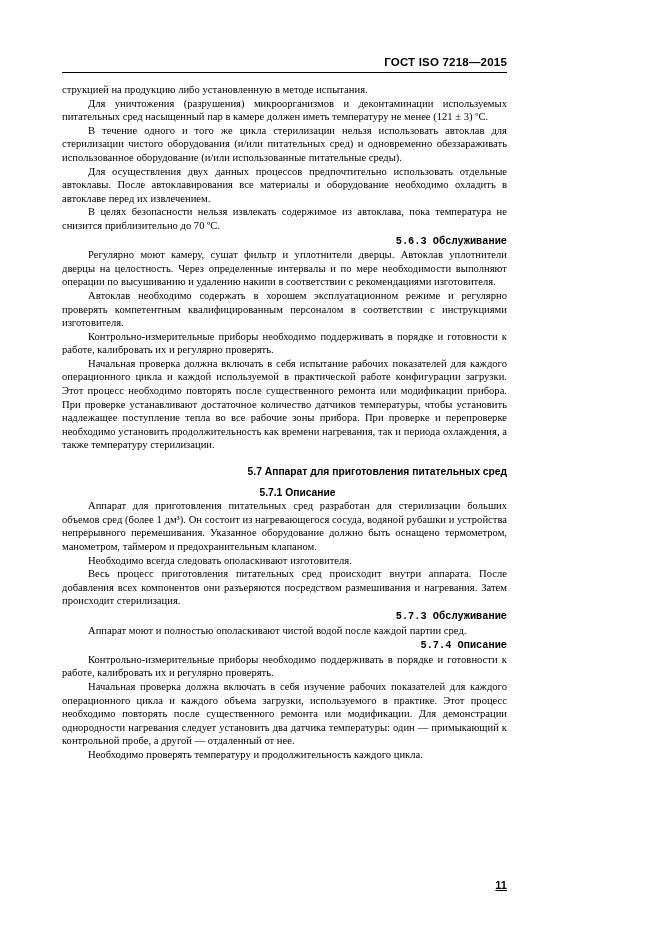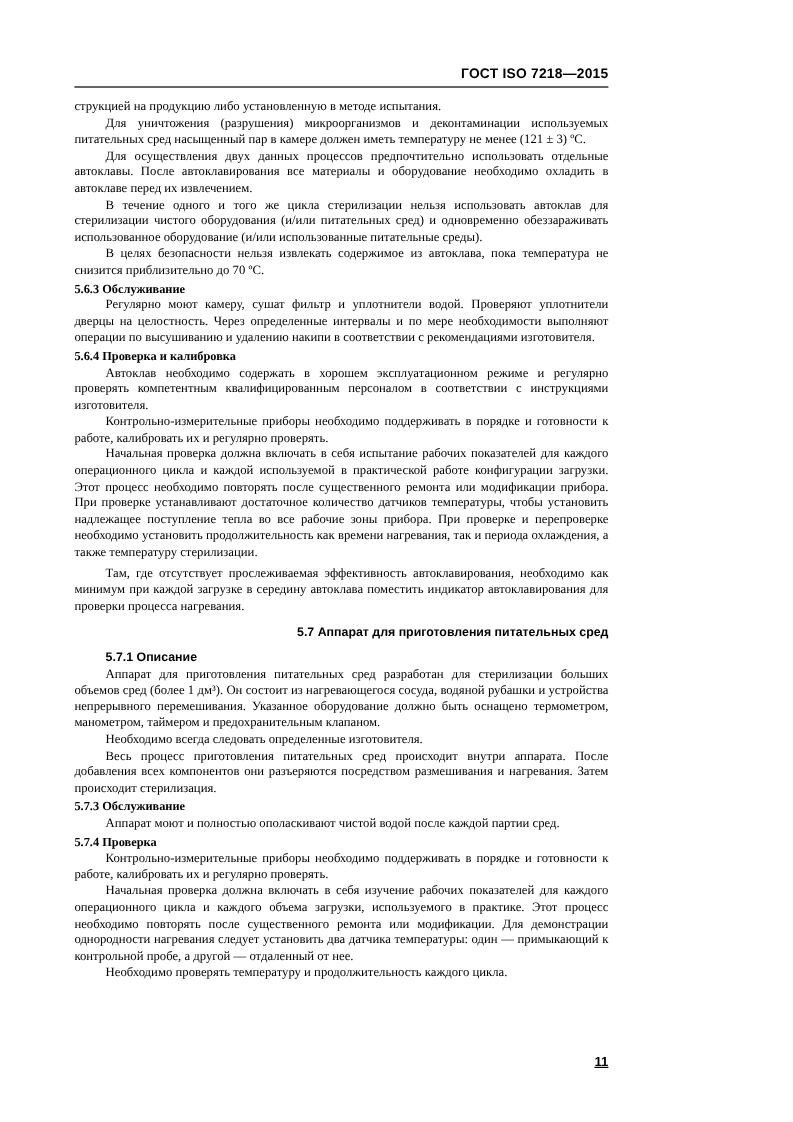--- a/index.html
+++ b/index.html
@@ -42,41 +42,41 @@
     text-indent: 26px;
     text-align: justify;
   }
   p.noindent {
     margin: 0;
     text-indent: 0;
     text-align: justify;
   }
   h4.heading {
     margin: 2px 0 0 0;
-    font-family: Liberation Serif, serif;
+    font-family: Liberation Mono, monospace;
     font-size: 10.3px;
     font-weight: bold;
     text-indent: 0;
-    text-align: left;
+    text-align: right;
   }
   h4.heading-indent {
     margin: 9px 0 5px 0;
     font-family: "Liberation Sans", sans-serif;
     font-size: 10.3px;
     font-weight: bold;
     text-indent: 26px;
     text-align: right;
   }
   h4.heading-sub {
     margin: 7px 0 0 0;
     font-family: "Liberation Sans", sans-serif;
     font-size: 10.3px;
     font-weight: bold;
     text-indent: 26px;
-    text-align: left;
+    text-align: center;
   }
   .gap-sm { height: 4px; }
   .footer-page {
     position: absolute;
     right: 62px;
     bottom: 44px;
     font-family: "Liberation Sans", sans-serif;
     font-size: 11px;
     font-weight: bold;
     text-decoration: underline;
@@ -86,46 +86,44 @@
 <body>
 
 <div class="page">
 
   <div class="header">ГОСТ ISO 7218—2015</div>
 
   <div class="body-text">
 
     <p class="noindent">струкцией на продукцию либо установленную в методе испытания.</p>
     <p class="para">Для уничтожения (разрушения) микроорганизмов и деконтаминации используемых питательных сред насыщенный пар в камере должен иметь температуру не менее (121 ± 3) ºС.</p>
+    <p class="para">В течение одного и того же цикла стерилизации нельзя использовать автоклав для стерилизации чистого оборудования (и/или питательных сред) и одновременно обеззараживать использованное оборудование (и/или использованные питательные среды).</p>
     <p class="para">Для осуществления двух данных процессов предпочтительно использовать отдельные автоклавы. После автоклавирования все материалы и оборудование необходимо охладить в автоклаве перед их извлечением.</p>
-    <p class="para">В течение одного и того же цикла стерилизации нельзя использовать автоклав для стерилизации чистого оборудования (и/или питательных сред) и одновременно обеззараживать использованное оборудование (и/или использованные питательные среды).</p>
     <p class="para">В целях безопасности нельзя извлекать содержимое из автоклава, пока температура не снизится приблизительно до 70 ºС.</p>
 
     <h4 class="heading">5.6.3 Обслуживание</h4>
-    <p class="para">Регулярно моют камеру, сушат фильтр и уплотнители водой. Проверяют уплотнители дверцы на целостность. Через определенные интервалы и по мере необходимости выполняют операции по высушиванию и удалению накипи в соответствии с рекомендациями изготовителя.</p>
+    <p class="para">Регулярно моют камеру, сушат фильтр и уплотнители дверцы. Автоклав уплотнители дверцы на целостность. Через определенные интервалы и по мере необходимости выполняют операции по высушиванию и удалению накипи в соответствии с рекомендациями изготовителя.</p>
 
-    <h4 class="heading">5.6.4 Проверка и калибровка</h4>
     <p class="para">Автоклав необходимо содержать в хорошем эксплуатационном режиме и регулярно проверять компетентным квалифицированным персоналом в соответствии с инструкциями изготовителя.</p>
     <p class="para">Контрольно-измерительные приборы необходимо поддерживать в порядке и готовности к работе, калибровать их и регулярно проверять.</p>
     <p class="para">Начальная проверка должна включать в себя испытание рабочих показателей для каждого операционного цикла и каждой используемой в практической работе конфигурации загрузки. Этот процесс необходимо повторять после существенного ремонта или модификации прибора. При проверке устанавливают достаточное количество датчиков температуры, чтобы установить надлежащее поступление тепла во все рабочие зоны прибора. При проверке и перепроверке необходимо установить продолжительность как времени нагревания, так и периода охлаждения, а также температуру стерилизации.</p>
     <div class="gap-sm"></div>
-    <p class="para">Там, где отсутствует прослеживаемая эффективность автоклавирования, необходимо как минимум при каждой загрузке в середину автоклава поместить индикатор автоклавирования для проверки процесса нагревания.</p>
 
     <h4 class="heading-indent">5.7 Аппарат для приготовления питательных сред</h4>
 
     <h4 class="heading-sub">5.7.1 Описание</h4>
     <p class="para">Аппарат для приготовления питательных сред разработан для стерилизации больших объемов сред (более 1 дм³). Он состоит из нагревающегося сосуда, водяной рубашки и устройства непрерывного перемешивания. Указанное оборудование должно быть оснащено термометром, манометром, таймером и предохранительным клапаном.</p>
 
-    <p class="para">Необходимо всегда следовать определенные изготовителя.</p>
+    <p class="para">Необходимо всегда следовать ополаскивают изготовителя.</p>
     <p class="para">Весь процесс приготовления питательных сред происходит внутри аппарата. После добавления всех компонентов они разъеряются посредством размешивания и нагревания. Затем происходит стерилизация.</p>
 
     <h4 class="heading">5.7.3 Обслуживание</h4>
     <p class="para">Аппарат моют и полностью ополаскивают чистой водой после каждой партии сред.</p>
 
-    <h4 class="heading">5.7.4 Проверка</h4>
+    <h4 class="heading">5.7.4 Описание</h4>
     <p class="para">Контрольно-измерительные приборы необходимо поддерживать в порядке и готовности к работе, калибровать их и регулярно проверять.</p>
     <p class="para">Начальная проверка должна включать в себя изучение рабочих показателей для каждого операционного цикла и каждого объема загрузки, используемого в практике. Этот процесс необходимо повторять после существенного ремонта или модификации. Для демонстрации однородности нагревания следует установить два датчика температуры: один — примыкающий к контрольной пробе, а другой — отдаленный от нее.</p>
     <p class="para">Необходимо проверять температуру и продолжительность каждого цикла.</p>
 
   </div>
 
   <div class="footer-page">11</div>
 
 </div>
 

